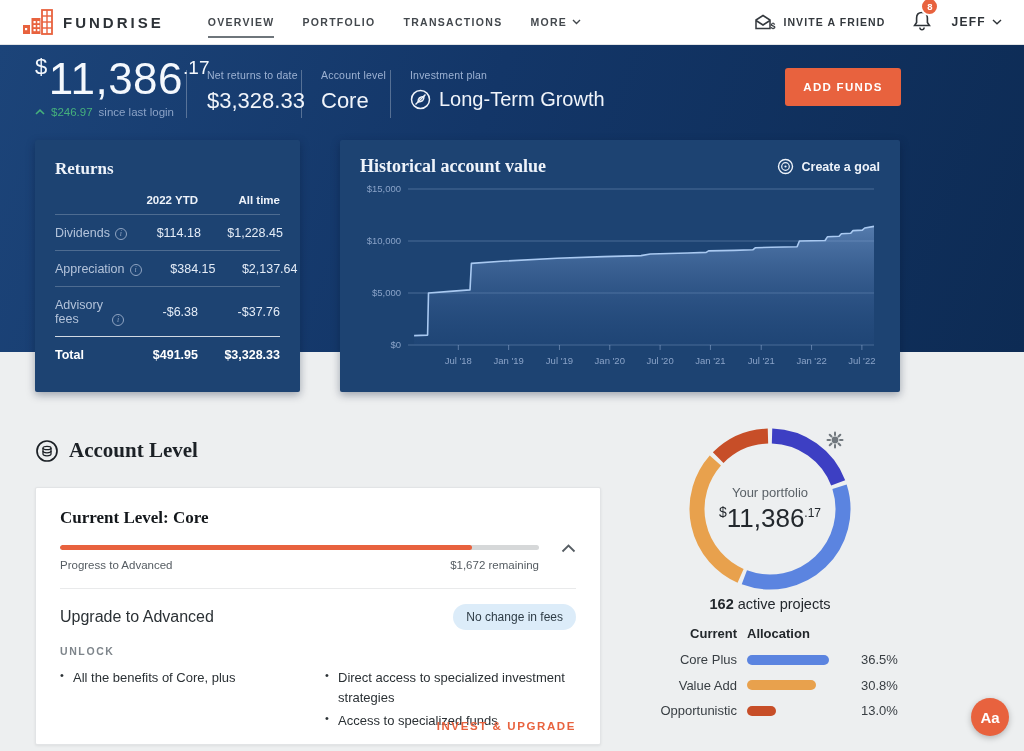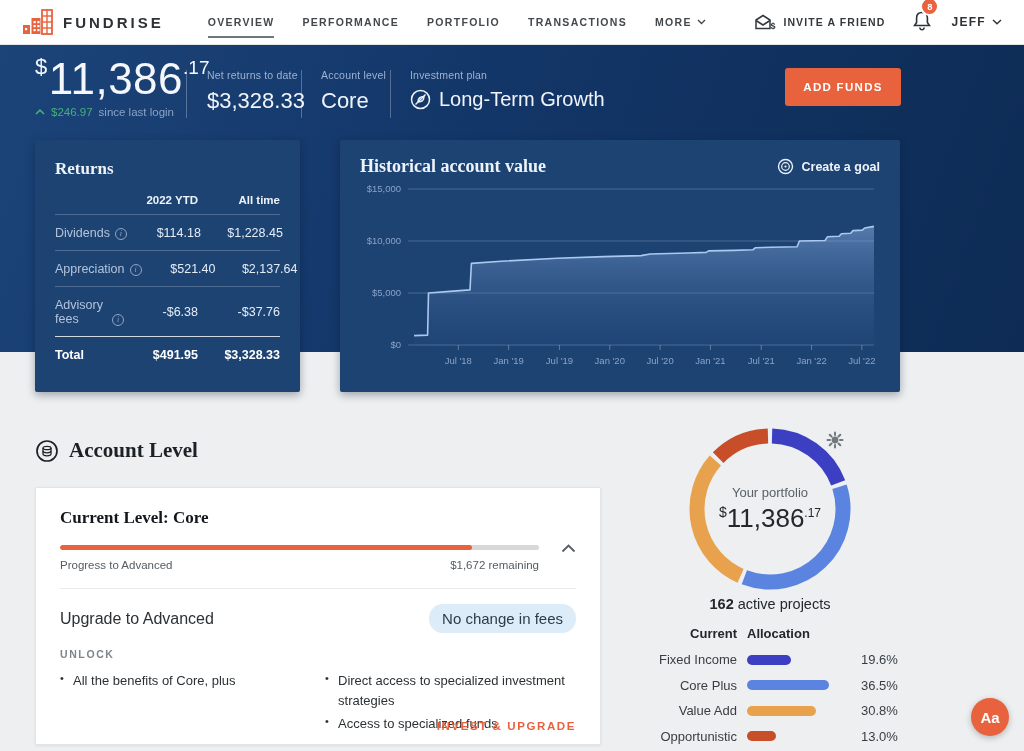--- a/index.html
+++ b/index.html
@@ -101,21 +101,21 @@
   .cl-title { font-size:17px; font-weight:bold; color:#13171b; }
   .progress-wrap { display:flex; align-items:flex-start; gap:22px; margin-top:17px; }
   .pw-left { flex:1; }
   .track { height:5px; background:#d6d8d9; border-radius:3px; overflow:hidden; }
   .fill { height:5px; background:#e8623e; border-radius:3px; }
   .progress-labels { display:flex; justify-content:space-between; margin-top:9px; font-size:11.5px; color:#555c62; }
   .collapse-btn { background:none; border:none; cursor:pointer; padding:0; margin-top:-4px; }
   .card-divider { border:none; border-top:1px solid #e9eaeb; margin:17px 0 15px; }
   .upgrade-head { display:flex; justify-content:space-between; align-items:center; }
   .up-title { font-size:16px; color:#2b3135; }
-  .pill { background:#dcecf9; color:#2e3c46; font-size:15px; padding:6px 13px; border-radius:14px; }
+  .pill { background:#dcecf9; color:#2e3c46; font-size:12px; padding:6px 13px; border-radius:14px; }
   .unlock { margin-top:15px; font-size:10.5px; font-weight:bold; letter-spacing:1.6px; color:#7e858b; }
   .bullets { display:grid; grid-template-columns:1fr 1.05fr; column-gap:26px; margin-top:11px; }
   .bullets ul { list-style:none; }
   .bullets li { font-size:13px; color:#2b3135; line-height:1.5; padding-left:13px; position:relative; margin-bottom:4px; }
   .bullets li::before { content:"•"; position:absolute; left:0; top:-1px; font-size:11px; color:#2b3135; }
   .cta { position:absolute; right:24px; bottom:12px; font-size:11.5px; font-weight:bold; letter-spacing:1.6px; color:#e8623e; cursor:pointer; }
 
   
   .donut-wrap { position:absolute; left:688px; top:427px; width:164px; height:164px; }
   .donut-center {
@@ -163,21 +163,20 @@
       <rect x="20" y="1" width="10" height="24" fill="none" stroke="#e8623e" stroke-width="1.8"></rect>
       <line x1="20" y1="7" x2="30" y2="7" stroke="#e8623e" stroke-width="1.4"></line>
       <line x1="20" y1="13" x2="30" y2="13" stroke="#e8623e" stroke-width="1.4"></line>
       <line x1="20" y1="19" x2="30" y2="19" stroke="#e8623e" stroke-width="1.4"></line>
       <line x1="25" y1="1" x2="25" y2="25" stroke="#e8623e" stroke-width="1.4"></line>
     </svg>
     <span class="brand-name">FUNDRISE</span>
   </div>
   <nav class="navlinks">
     <span class="navlink active">OVERVIEW</span>
-    <span class="navlink">PERFORMANCE</span>
     <span class="navlink">PORTFOLIO</span>
     <span class="navlink">TRANSACTIONS</span>
     <span class="navlink">
       <span>MORE</span>
       <svg class="chev" width="9" height="6" viewBox="0 0 9 6">
         <polyline points="1,1 4.5,4.5 8,1" fill="none" stroke="#43484d" stroke-width="1.4"></polyline>
       </svg>
     </span>
   </nav>
   <div class="nav-right">
@@ -257,21 +256,21 @@
         <span class="info-i">i</span>
       </span>
     <span class="num">$114.18</span>
     <span class="num">$1,228.45</span>
   </div>
   <div class="rc-row">
     <span class="lab">
         <span>Appreciation</span>
         <span class="info-i">i</span>
       </span>
-    <span class="num">$521.40</span>
+    <span class="num">$384.15</span>
     <span class="num">$2,137.64</span>
   </div>
   <div class="rc-row">
     <span class="lab">
         <span>Advisory fees</span>
         <span class="info-i">i</span>
       </span>
     <span class="num">-$6.38</span>
     <span class="num">-$37.76</span>
   </div>
@@ -412,27 +411,20 @@
 </div>
 
 <div class="alloc-table">
   <div class="at-head">
     <span class="c1">Current</span>
     <span class="c2">Allocation</span>
     <span></span>
   </div>
   <div id="alloc-rows">
       <div class="at-row">
-        <span class="c1">Fixed Income</span>
-        <span class="c2">
-          <div class="at-bar" style="width: 43.904px; background: rgb(61, 63, 195);"></div>
-        </span>
-        <span class="c3">19.6%</span>
-      </div>
-      <div class="at-row">
         <span class="c1">Core Plus</span>
         <span class="c2">
           <div class="at-bar" style="width: 81.76px; background: rgb(91, 132, 224);"></div>
         </span>
         <span class="c3">36.5%</span>
       </div>
       <div class="at-row">
         <span class="c1">Value Add</span>
         <span class="c2">
           <div class="at-bar" style="width: 68.992px; background: rgb(232, 161, 77);"></div>

